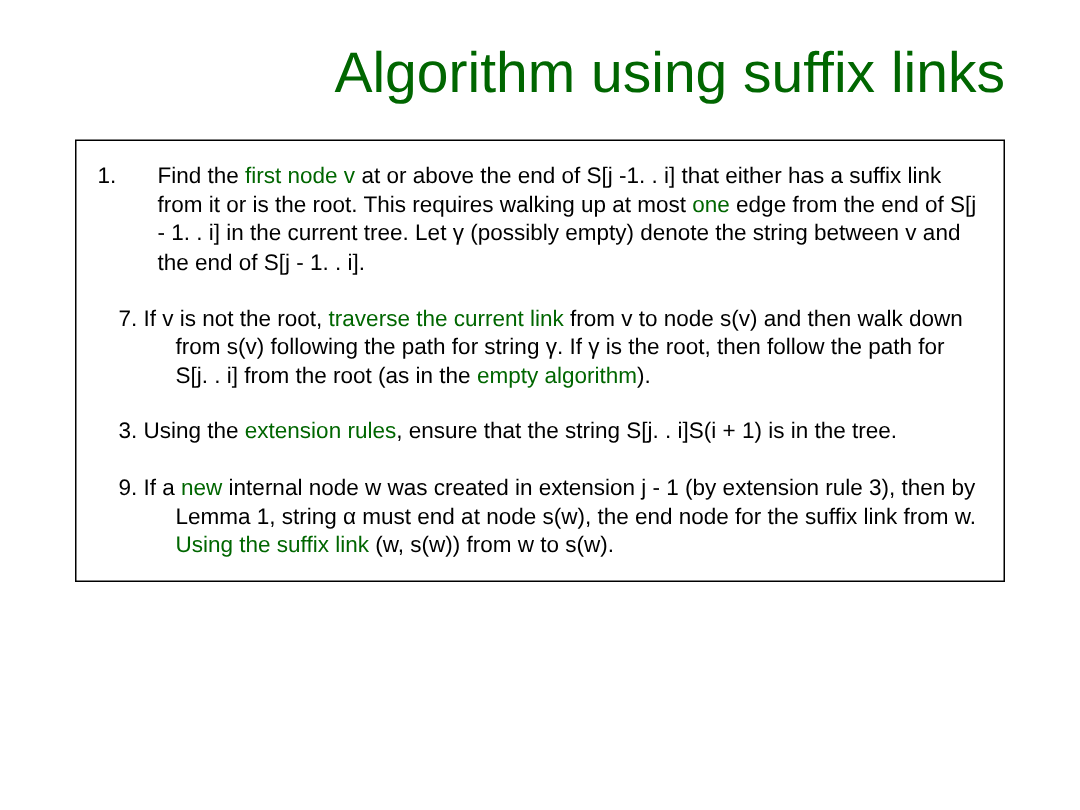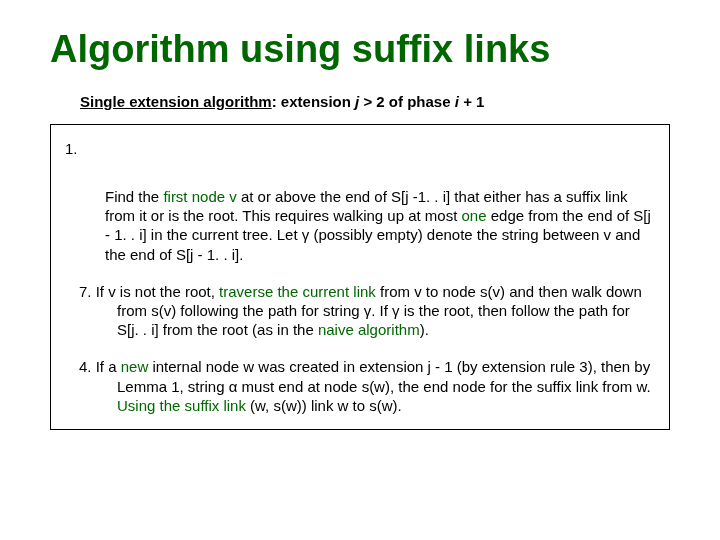--- a/index.html
+++ b/index.html
@@ -13,23 +13,23 @@
   }
   .slide {
     box-sizing: border-box;
     width: 720px;
     height: 540px;
     padding: 28px 50px 30px 50px;
   }
   .title {
     font-size: 38px;
     color: #006600;
-    text-align: left;
+    text-align: right;
     margin: 0 0 22px 0;
-    font-weight: bold;
+    font-weight: normal;
   }
   .subhead {
     font-size: 15px;
     font-weight: bold;
     margin: 0 0 14px 30px;
   }
   .subhead .underline {
     text-decoration: underline;
   }
   .subhead .ital {
@@ -50,52 +50,51 @@
   }
   .step1 {
     display: flex;
   }
   .num1 {
     width: 40px;
     flex: 0 0 40px;
   }
   .step1 .body {
     flex: 1;
-    margin-top: 48px;
   }
   .hang {
     padding-left: 52px;
     text-indent: -38px;
   }
   .g { color: #006600; }
 </style>
 </head>
 <body>
 
 <div class="slide">
 
   <h1 class="title">Algorithm using suffix links</h1>
 
-  <div class="subhead">
-    <span class="underline">Single extension algorithm</span><span>: extension </span><span class="ital">j</span><span> &gt; 2 of phase </span><span class="ital">i + </span><span>1</span>
-  </div>
 
   <div class="box">
 
     <div class="step step1">
       <div class="num1">1.</div>
       <div class="body">
         <span>Find the </span><span class="g">first node v</span><span> at or above the end of S[j -1. . i] that either has a suffix link from it or is the root. This requires walking up at most </span><span class="g">one</span><span> edge from the end of S[j - 1. . i] in the current tree. Let γ (possibly empty) denote the string between v and the end of S[j - 1. . i].</span>
       </div>
     </div>
 
     <div class="step hang">
-      <span>7. If v is not the root, </span><span class="g">traverse the current link</span><span> from v to node s(v) and then walk down from s(v) following the path for string γ. If γ is the root, then follow the path for S[j. . i] from the root (as in the </span><span class="g">naive algorithm</span><span>).</span>
+      <span>7. If v is not the root, </span><span class="g">traverse the current link</span><span> from v to node s(v) and then walk down from s(v) following the path for string γ. If γ is the root, then follow the path for S[j. . i] from the root (as in the </span><span class="g">empty algorithm</span><span>).</span>
     </div>
 
+    <div class="step hang">
+      <span>3. Using the </span><span class="g">extension rules</span><span>, ensure that the string S[j. . i]S(i + 1) is in the tree.</span>
+    </div>
 
     <div class="step hang">
-      <span>4. If a </span><span class="g">new</span><span> internal node w was created in extension j - 1 (by extension rule 3), then by Lemma 1, string α must end at node s(w), the end node for the suffix link from w. </span><span class="g">Using the suffix link</span><span> (w, s(w)) link w to s(w).</span>
+      <span>9. If a </span><span class="g">new</span><span> internal node w was created in extension j - 1 (by extension rule 3), then by Lemma 1, string α must end at node s(w), the end node for the suffix link from w. </span><span class="g">Using the suffix link</span><span> (w, s(w)) from w to s(w).</span>
     </div>
 
   </div>
 
 </div>
 
 </body></html>

